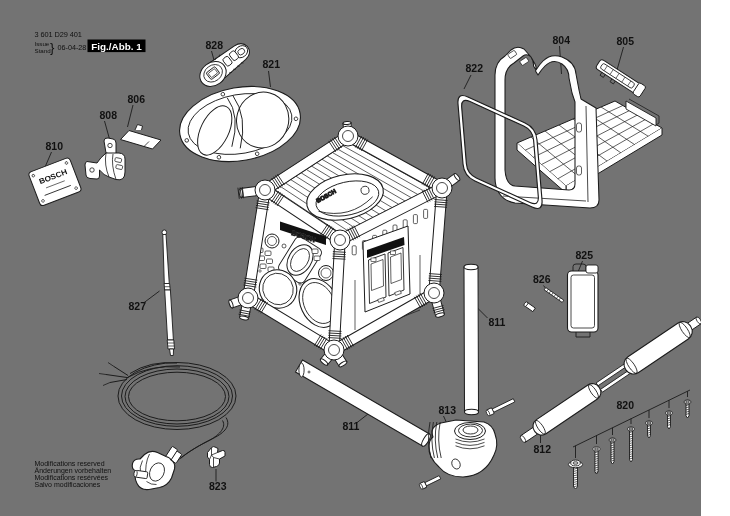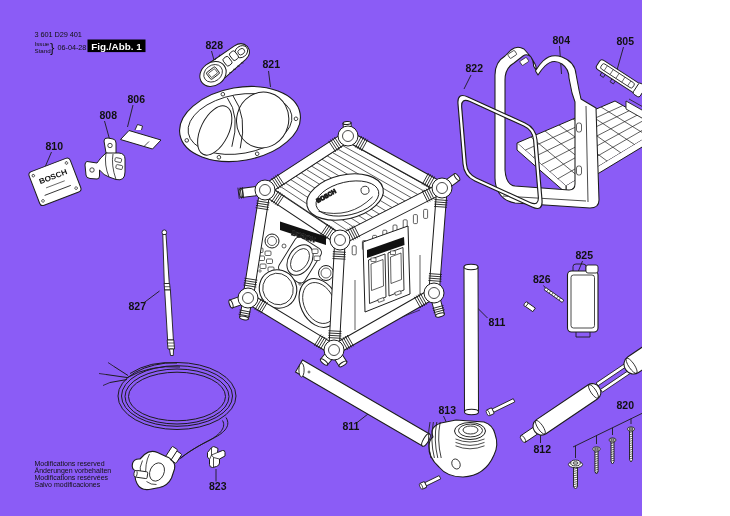--- a/index.html
+++ b/index.html
@@ -1,14 +1,14 @@
 <!DOCTYPE html>
 <html><head><meta charset="utf-8"><style>
 html,body{margin:0;padding:0;background:#fff}
-#page{position:relative;width:642px;height:516px;background:#8b5cf6;overflow:hidden;font-family:"Liberation Sans",sans-serif}
+#page{position:relative;width:701px;height:516px;background:#737373;overflow:hidden;font-family:"Liberation Sans",sans-serif}
 </style></head>
 <body>
 <div id="page">
 <svg width="730" height="516" viewBox="0 0 730 516" font-family="Liberation Sans, sans-serif">
 <g font-family="Liberation Sans, sans-serif">
 <text x="34.5" y="36.5" font-size="7.4" letter-spacing="-0.1" fill="#111">3 601 D29 401</text>
 <text x="34.5" y="46" font-size="6.2" fill="#111">Issue</text>
 <text x="34.5" y="52.8" font-size="6.2" fill="#111">Stand</text>
 <text x="50" y="52" font-size="13" fill="#111">}</text>
 <text x="57.5" y="49.5" font-size="7.2" fill="#111">06-04-28</text>

